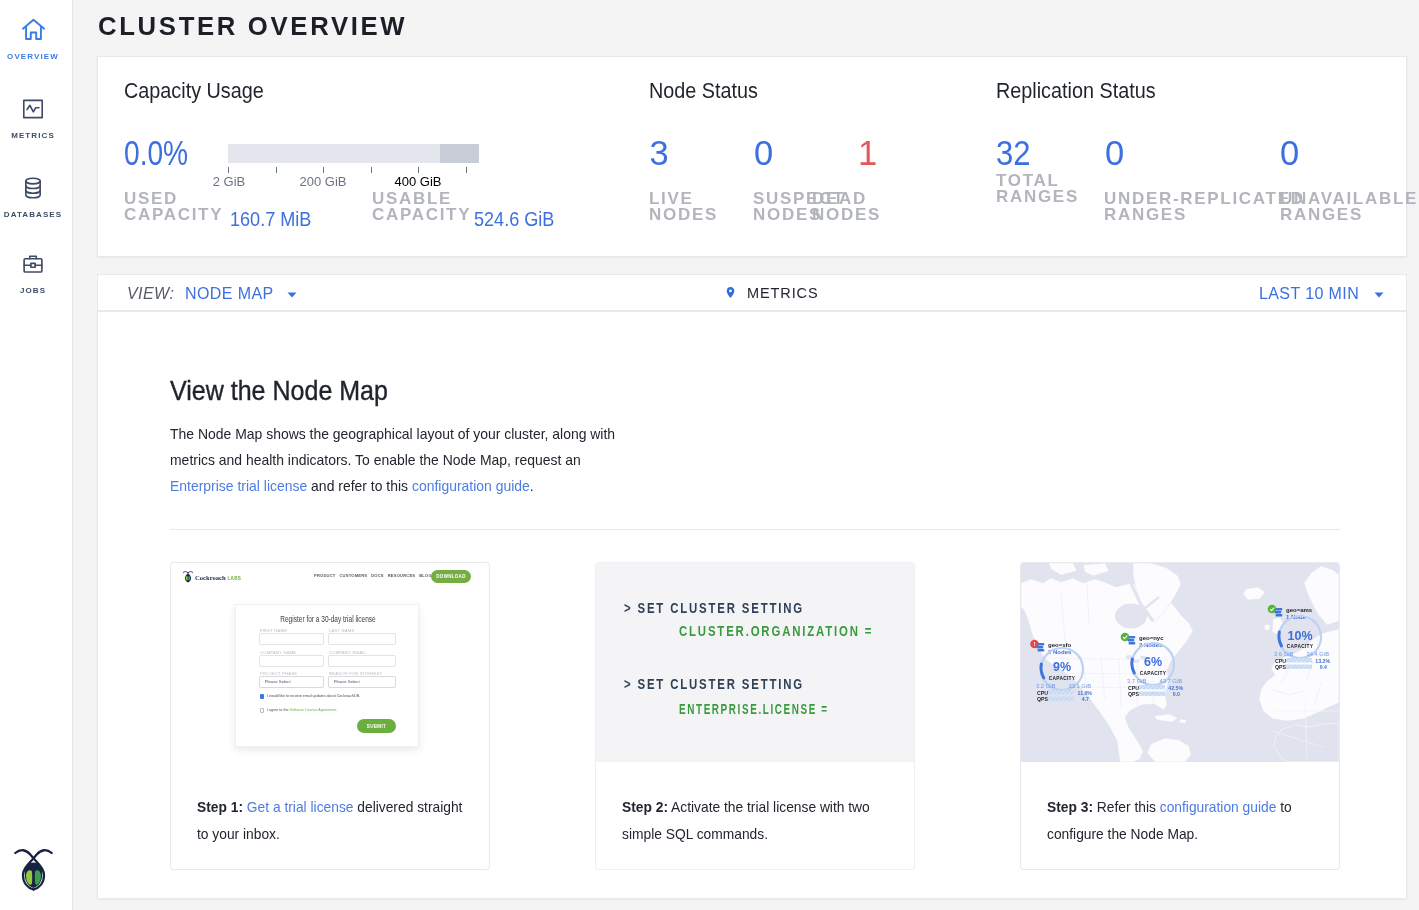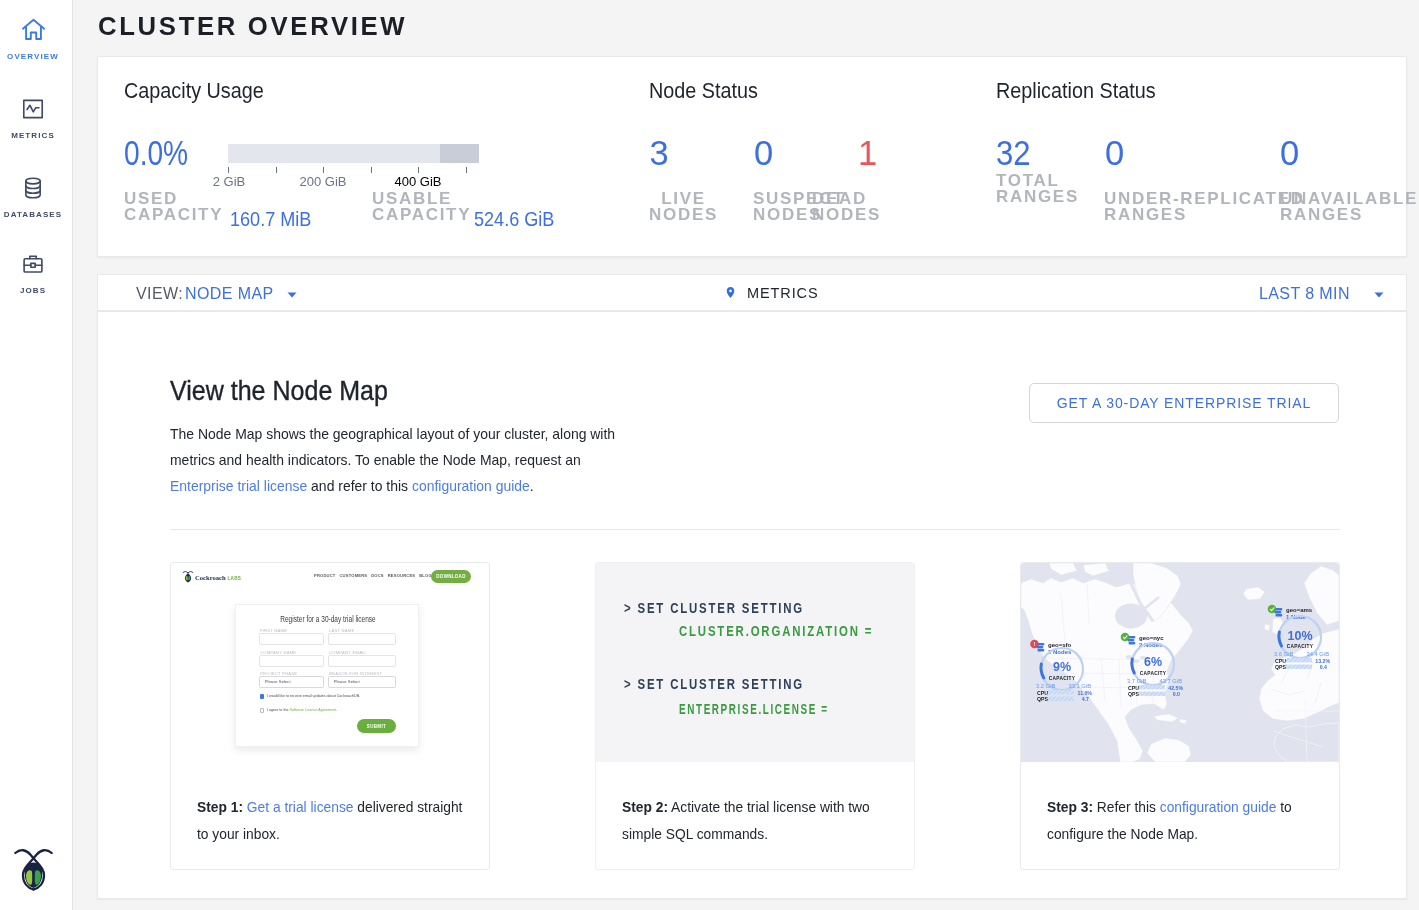--- a/index.html
+++ b/index.html
@@ -104,53 +104,52 @@
   <div class="abs" style="left:290px;top:117px;width:60px;text-align:center;font-size:13px;color:#000000;">400 GiB</div>
   <div class="smalllab" style="left:26px;top:133.5px;">USED<br>CAPACITY</div>
   <div class="midnum" style="left:132px;top:150px;">160.7 MiB</div>
   <div class="smalllab" style="left:274px;top:133.5px;">USABLE<br>CAPACITY</div>
   <div class="midnum" style="left:376px;top:150px;">524.6 GiB</div>
 
   <div class="sec-title" style="left:550.5px;top:21px;">Node Status</div>
   <div class="bignum" style="left:551.5px;top:76.5px;">3</div>
   <div class="bignum" style="left:656px;top:76.5px;">0</div>
   <div class="bignum" style="left:760px;top:76.5px;color:#e8555c;">1</div>
-  <div class="smalllab" style="left:551px;top:133.5px;text-align:center;">LIVE<br>NODES</div>
+  <div class="smalllab" style="left:551px;top:133.5px;">LIVE<br>NODES</div>
   <div class="smalllab" style="left:655px;top:133.5px;">SUSPECT<br>NODES</div>
   <div class="smalllab" style="left:714px;top:133.5px;">DEAD<br>NODES</div>
 
   <div class="sec-title" style="left:898px;top:21px;">Replication Status</div>
   <div class="bignum" style="left:898px;top:76.5px;transform:scaleX(0.9);">32</div>
   <div class="bignum" style="left:1007px;top:76.5px;">0</div>
   <div class="bignum" style="left:1182px;top:76.5px;">0</div>
   <div class="smalllab" style="left:898px;top:116px;">TOTAL<br>RANGES</div>
   <div class="smalllab" style="left:1006px;top:133.5px;">UNDER-REPLICATED<br>RANGES</div>
   <div class="smalllab" style="left:1182px;top:133.5px;">UNAVAILABLE<br>RANGES</div>
 </div>
 
 <div id="viewbar">
-  <span class="vb-gray abs" style="left:38px;top:10px;">VIEW:</span>
+  <span class="vb-gray abs" style="left:29px;top:10px;font-style:italic;">VIEW:</span>
   <span class="vb-blue abs" style="left:87px;top:10px;">NODE MAP</span>
   <svg class="abs" style="left:189px;top:17px;" width="10" height="6" viewBox="0 0 10 6">
       <path d="M0.5 0.5 L9.5 0.5 L5 5.5 Z" fill="#3c6fdf"></path>
     </svg>
   <svg class="abs" style="left:626px;top:9px;" width="13" height="17" viewBox="0 0 24 24">
       <path d="M12 2 C8.1 2 5 5.1 5 9 c0 5.2 7 13 7 13 s7 -7.8 7 -13 c0 -3.9 -3.1 -7 -7 -7 z m0 9.5 a2.5 2.5 0 1 1 0 -5 a2.5 2.5 0 0 1 0 5 z" fill="#2f6ede"></path>
     </svg>
   <span class="abs" style="left:649px;top:10px;font-size:14.5px;letter-spacing:0.9px;color:#22262e;font-weight:400;">METRICS</span>
-  <span class="vb-blue abs" style="left:1161px;top:10px;">LAST 8 MIN</span>
+  <span class="vb-blue abs" style="left:1161px;top:10px;">LAST 10 MIN</span>
   <svg class="abs" style="left:1276px;top:17px;" width="10" height="6" viewBox="0 0 10 6">
       <path d="M0.5 0.5 L9.5 0.5 L5 5.5 Z" fill="#3c6fdf"></path>
     </svg>
 </div>
 
 <div id="panel">
   <h2>View the Node Map</h2>
   <div id="para">The Node Map shows the geographical layout of your cluster, along with metrics and health indicators. To enable the Node Map, request an <a class="lnk" href="#">Enterprise trial license</a> and refer to this <a class="lnk" href="#">configuration guide</a>.</div>
-  <div id="trialbtn">GET A 30-DAY ENTERPRISE TRIAL</div>
   <div id="hr1"></div>
 
   <div class="stepcard" style="left:72px;">
     <div id="card1img" class="abs" style="left:0;top:0;width:318px;height:199px;overflow:hidden;">
 
       <svg class="abs" style="left:11px;top:6px;" width="72" height="16" viewBox="0 0 72 16">
         <path d="M1.2 3.4 C2.8 2.2 4.4 2.2 6 3.9 C7.6 2.2 9.2 2.2 10.8 3.4" fill="none" stroke="#1d2b4e" stroke-width="0.9" stroke-linecap="round"></path>
         <path d="M6 3.9 C3.9 6.1 2.9 7.3 2.9 9 C2.9 11.3 4.2 12.9 6 13.4 C7.8 12.9 9.1 11.3 9.1 9 C9.1 7.3 8.1 6.1 6 3.9 Z" fill="#1d2b4e"></path>
         <path d="M5.4 7.4 C4.9 6.8 4 7.2 3.8 8.3 C3.6 9.5 4 10.9 4.8 11.4 C5.3 11.6 5.6 11.3 5.7 10.6 C5.8 9.5 5.7 8.1 5.4 7.4 Z" fill="#8cc63e"></path>
         <path d="M6.6 7.4 C7.1 6.8 8 7.2 8.2 8.3 C8.4 9.5 8 10.9 7.2 11.4 C6.7 11.6 6.4 11.3 6.3 10.6 C6.2 9.5 6.3 8.1 6.6 7.4 Z" fill="#3f9e49"></path>

